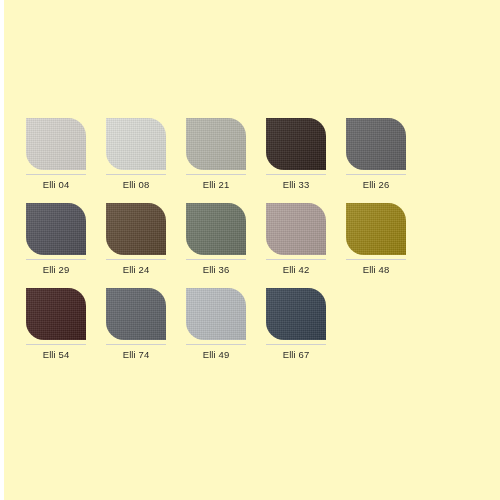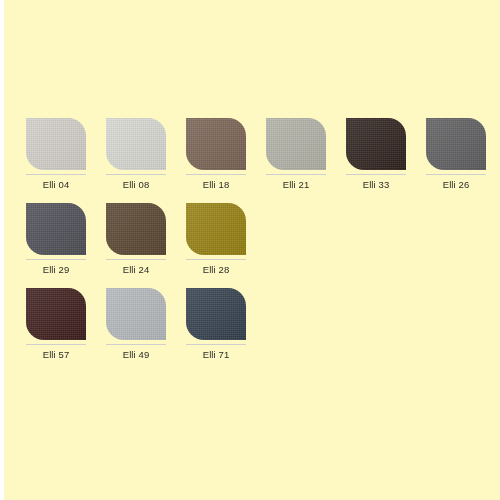--- a/index.html
+++ b/index.html
@@ -98,25 +98,20 @@
           <div class="swatch-chip" title="Elli 04" style="background: rgb(212, 209, 203);"></div>
           <div class="swatch-divider"></div>
           <div class="swatch-label">Elli 04</div>
         </div>
         <div class="swatch-cell">
           <div class="swatch-chip" title="Elli 05" style="background: rgb(217, 218, 212);"></div>
           <div class="swatch-divider"></div>
           <div class="swatch-label">Elli 08</div>
         </div>
         <div class="swatch-cell">
-          <div class="swatch-chip" title="Elli 18" style="background: rgb(122, 99, 84);"></div>
-          <div class="swatch-divider"></div>
-          <div class="swatch-label">Elli 18</div>
-        </div>
-        <div class="swatch-cell">
           <div class="swatch-chip" title="Elli 21" style="background: rgb(179, 179, 168);"></div>
           <div class="swatch-divider"></div>
           <div class="swatch-label">Elli 21</div>
         </div>
         <div class="swatch-cell">
           <div class="swatch-chip" title="Elli 23" style="background: rgb(46, 33, 28);"></div>
           <div class="swatch-divider"></div>
           <div class="swatch-label">Elli 33</div>
         </div>
         <div class="swatch-cell">
@@ -130,36 +125,51 @@
           <div class="swatch-chip" title="Elli 29" style="background: rgb(78, 78, 86);"></div>
           <div class="swatch-divider"></div>
           <div class="swatch-label">Elli 29</div>
         </div>
         <div class="swatch-cell">
           <div class="swatch-chip" title="Elli 32" style="background: rgb(89, 69, 48);"></div>
           <div class="swatch-divider"></div>
           <div class="swatch-label">Elli 24</div>
         </div>
         <div class="swatch-cell">
+          <div class="swatch-chip" title="Elli 36" style="background: rgb(106, 114, 100);"></div>
+          <div class="swatch-divider"></div>
+          <div class="swatch-label">Elli 36</div>
+        </div>
+        <div class="swatch-cell">
+          <div class="swatch-chip" title="Elli 42" style="background: rgb(171, 155, 150);"></div>
+          <div class="swatch-divider"></div>
+          <div class="swatch-label">Elli 42</div>
+        </div>
+        <div class="swatch-cell">
           <div class="swatch-chip" title="Elli 48" style="background: rgb(151, 129, 15);"></div>
           <div class="swatch-divider"></div>
-          <div class="swatch-label">Elli 28</div>
+          <div class="swatch-label">Elli 48</div>
         </div>
       </div>
       <div class="swatch-row">
         <div class="swatch-cell">
           <div class="swatch-chip" title="Elli 68" style="background: rgb(61, 29, 27);"></div>
           <div class="swatch-divider"></div>
-          <div class="swatch-label">Elli 57</div>
+          <div class="swatch-label">Elli 54</div>
+        </div>
+        <div class="swatch-cell">
+          <div class="swatch-chip" title="Elli 74" style="background: rgb(92, 96, 102);"></div>
+          <div class="swatch-divider"></div>
+          <div class="swatch-label">Elli 74</div>
         </div>
         <div class="swatch-cell">
           <div class="swatch-chip" title="Elli 81" style="background: rgb(182, 186, 189);"></div>
           <div class="swatch-divider"></div>
           <div class="swatch-label">Elli 49</div>
         </div>
         <div class="swatch-cell">
           <div class="swatch-chip" title="Elli 95" style="background: rgb(51, 63, 77);"></div>
           <div class="swatch-divider"></div>
-          <div class="swatch-label">Elli 71</div>
+          <div class="swatch-label">Elli 67</div>
         </div>
       </div>
     </div>
 </div>
 
 </body></html>

